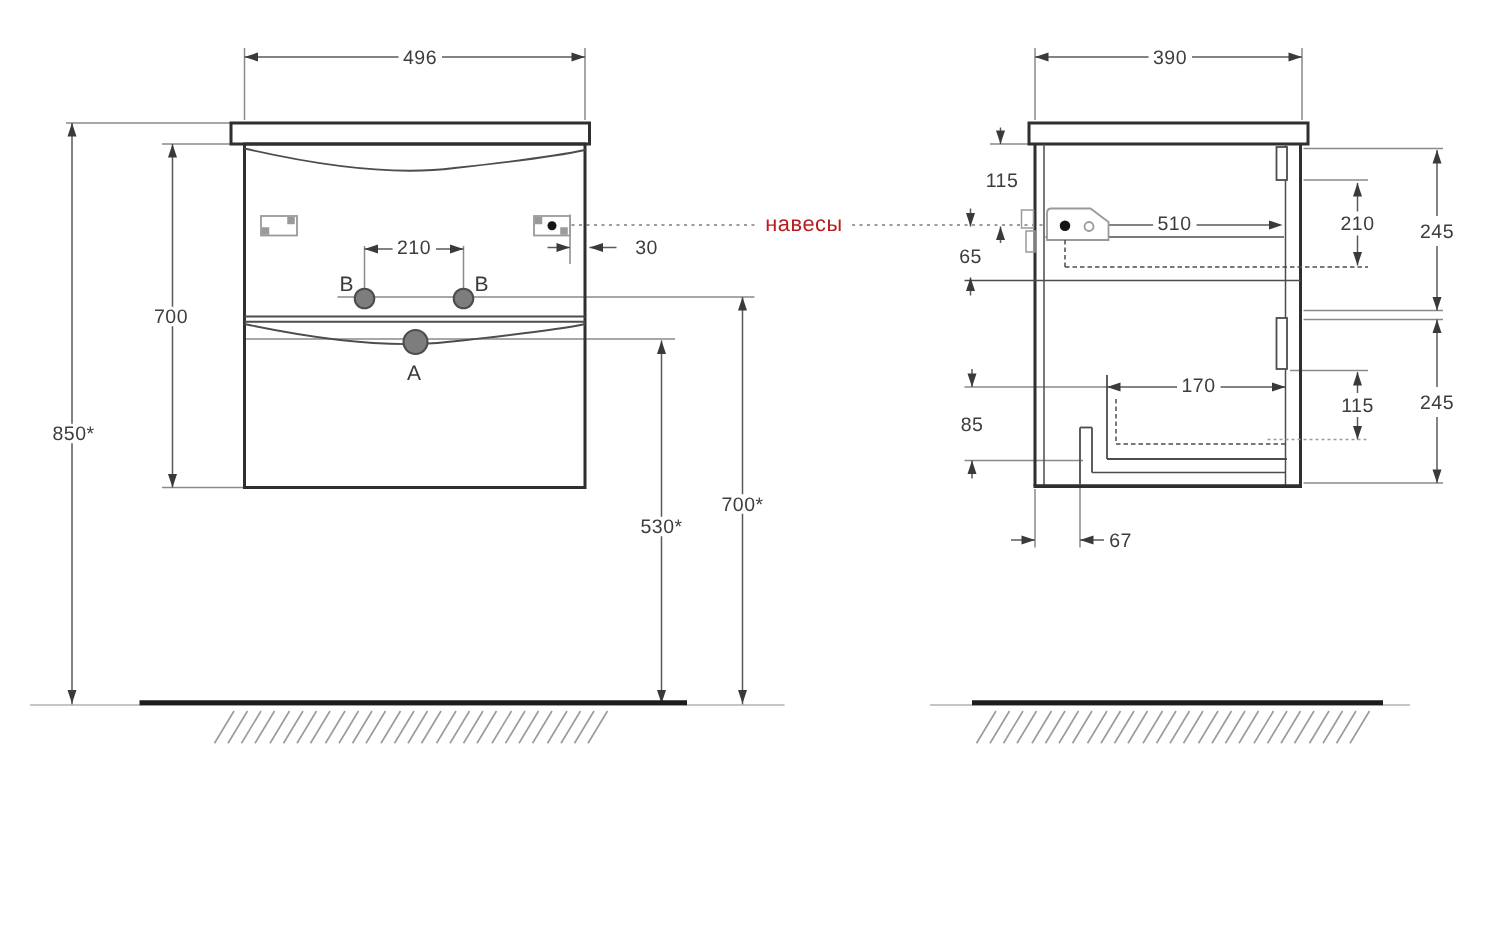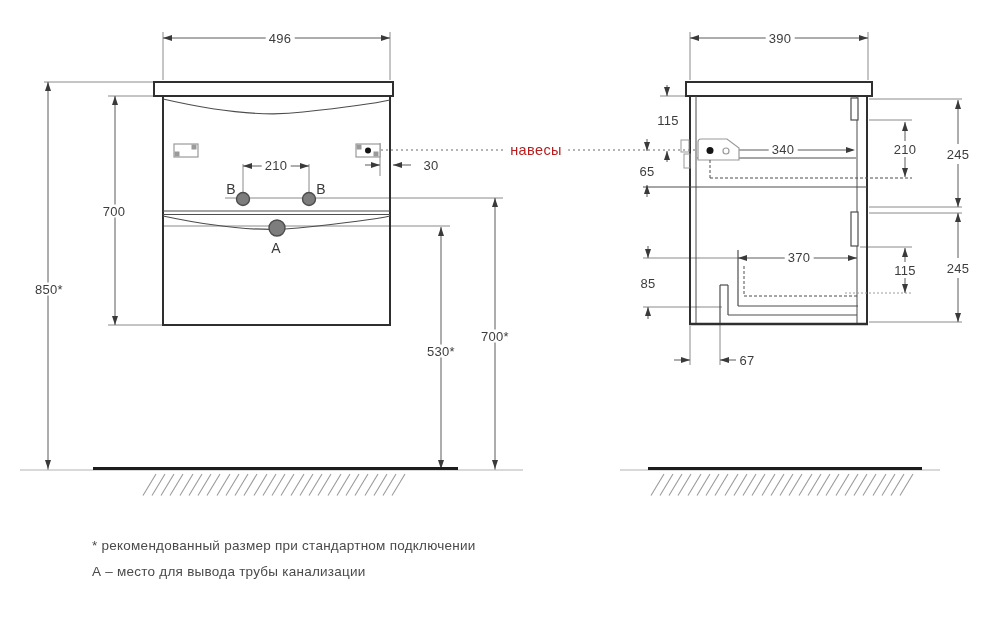--- a/index.html
+++ b/index.html
@@ -228,24 +228,22 @@
   <span class="dim" style="left:495px;top:336px">700*</span>
   <span class="lbl" style="left:231px;top:189px">В</span>
   <span class="lbl" style="left:321px;top:189px">В</span>
   <span class="lbl" style="left:276px;top:248px">А</span>
 
   <span class="callout" style="left:536px;top:150px">навесы</span>
 
   <span class="dim" style="left:780px;top:38px">390</span>
   <span class="dim" style="left:668px;top:120px">115</span>
   <span class="dim" style="left:647px;top:171px">65</span>
-  <span class="dim" style="left:783px;top:149px">340</span>
+  <span class="dim" style="left:783px;top:149px">510</span>
   <span class="dim" style="left:905px;top:149px">210</span>
   <span class="dim" style="left:958px;top:154px">245</span>
   <span class="dim" style="left:905px;top:270px">115</span>
   <span class="dim" style="left:958px;top:268px">245</span>
-  <span class="dim" style="left:799px;top:257px">370</span>
+  <span class="dim" style="left:799px;top:257px">170</span>
   <span class="dim" style="left:648px;top:283px">85</span>
   <span class="dim" style="left:747px;top:360px">67</span>
 
-  <div class="note" style="left:92px;top:546px">* рекомендованный размер при стандартном подключении</div>
-  <div class="note" style="left:92px;top:572px">А – место для вывода трубы канализации</div>
 </div>
 
 </body></html>

